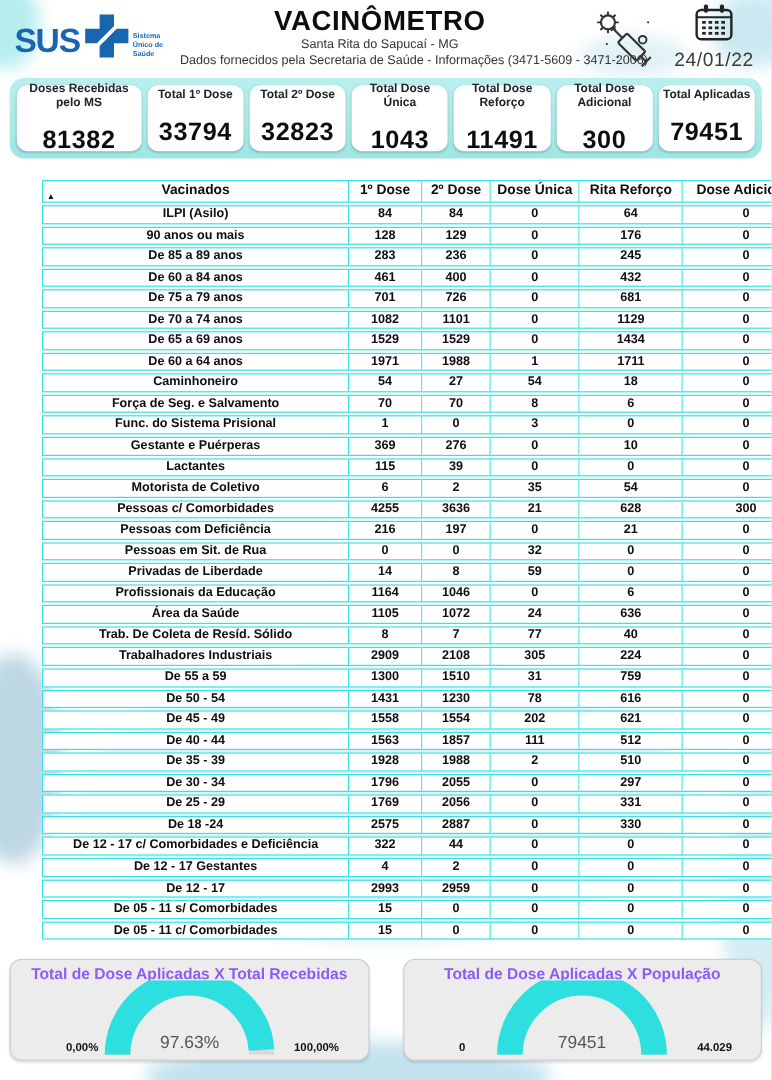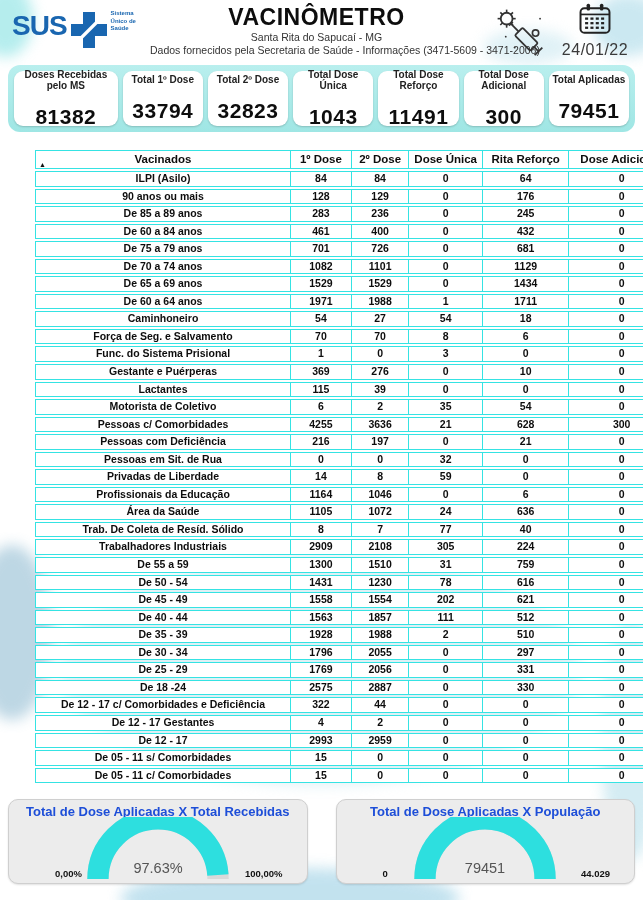--- a/index.html
+++ b/index.html
@@ -14,21 +14,21 @@
   .blob-tl   { left:-22px; top:-18px;  width:55px;  height:75px;  background:#7adfe0; opacity:.55; }
   .blob-tr   { right:-20px; top:-6px;  width:70px;  height:62px;  background:#bfe3ee; opacity:.8; }
   .blob-hdr  { right:70px;  top:30px;  width:90px;  height:34px;  background:#d8eef4; opacity:.8; }
   .blob-left { left:-28px;  top:545px; width:80px;  height:175px; background:#6fa7c4; opacity:.45; }
   .blob-mid  { left:60px;   top:555px; width:520px; height:230px; background:#bfe2ec; opacity:.5; }
   .blob-bot  { left:120px;  top:868px; width:340px; height:60px;  background:#a9d6e8; opacity:.7; }
   .blob-br   { right:-18px; top:620px; width:60px;  height:240px; background:#c2e4ee; opacity:.7; }
 
   
   .hdr { position:absolute; left:0; top:0; right:0; height:63px; z-index:2; }
-  .logo { position:absolute; left:12px; top:10px; display:flex; align-items:flex-start; gap:2px; }
+  .logo { position:absolute; left:12px; top:10px; display:flex; align-items:flex-end; gap:2px; }
   .sus-text { font-size:28px; font-weight:700; color:#1966b0; letter-spacing:-1px; }
   .logo svg { display:block; }
   .sus-tagline { font-size:6px; font-weight:700; color:#1966b0; line-height:1.25; width:34px; }
   .title-block { position:absolute; left:150px; right:160px; top:4px; text-align:center; }
   .title-block h1 { font-size:23px; font-weight:700; letter-spacing:.5px; color:#0d0d0d; }
   .subtitle { font-size:10.5px; color:#333; margin-top:0; }
   .info-line { font-size:10.5px; color:#333; margin-top:1px; white-space:nowrap; }
   .syringe-wrap { position:absolute; right:92px; top:6px; }
   .date-block { position:absolute; right:6px; top:3px; width:84px; text-align:center; }
   .date-text { font-size:16px; color:#3a3a3a; margin-top:2px; letter-spacing:.5px; }
@@ -60,21 +60,21 @@
   th:first-child, td:first-child { border-left:1.5px solid #35e3e3; }
   thead th { font-size:11.5px; height:19px; position:relative; }
   .sort-indicator { position:absolute; left:3px; bottom:0; font-size:7px; color:#111; line-height:1; }
 
   
   .gauges { position:absolute; left:8px; right:8px; top:799px; display:flex; gap:28px; z-index:2; }
   .gauge-card {
     flex:1; height:85px; background:#ececec; border:1px solid #cfcfcf; border-radius:10px;
     position:relative; text-align:center; box-shadow:0 1px 2px rgba(0,0,0,.12);
   }
-  .gauge-title { font-size:13px; font-weight:700; color:#1d4ed8; margin-top:4px; }
+  .gauge-title { font-size:13px; font-weight:700; color:#8b5cf6; margin-top:4px; }
   .gauge-svg { display:block; margin:0 auto; margin-top:-2px; }
   .gauge-min, .gauge-max { position:absolute; bottom:4px; font-size:9.5px; font-weight:700; color:#111; }
   .gauge-min { left:46px;margin-top:40px; }
   .gauge-max { right:24px; }
 </style>
 </head>
 <body>
 
 <div class="page">
 

